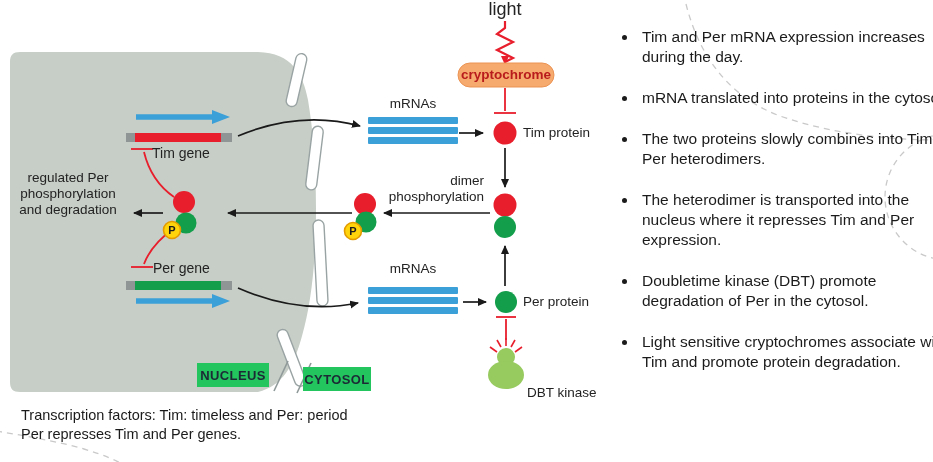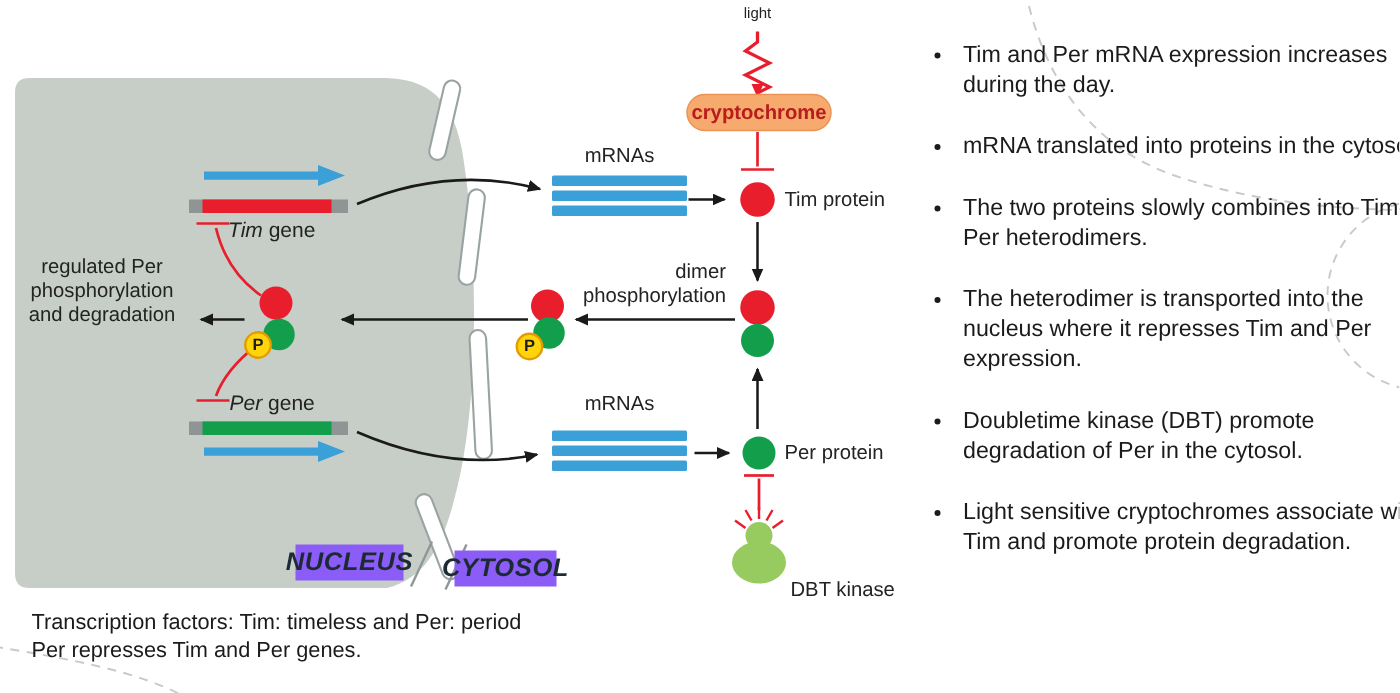--- a/index.html
+++ b/index.html
@@ -1,27 +1,27 @@
 <!DOCTYPE html>
 <html><head>
 <meta charset="utf-8">
 <style>
   html,body{margin:0;padding:0;background:#ffffff;}
   .stage{position:relative;width:933px;height:462px;background:#ffffff;overflow:hidden;
          font-family:"Liberation Sans", sans-serif;color:#1d1d1d;}
   .stage svg{position:absolute;left:0;top:0;}
   .lbl{position:absolute;font-size:13.5px;line-height:15.5px;color:#232323;white-space:nowrap;}
   .lbl.center{text-align:center;white-space:normal;}
-  .zone{position:absolute;background:#8b5cf6;color:#1c2a36;font-weight:bold;font-size:17px;
-        letter-spacing:.4px;display:flex;align-items:center;justify-content:center;font-style:italic;}
+  .zone{position:absolute;background:#22c55e;color:#1c2a36;font-weight:bold;font-size:13px;
+        letter-spacing:.4px;display:flex;align-items:center;justify-content:center;}
   .pill-text{position:absolute;left:458px;top:67px;width:96px;text-align:center;
              font-size:13.5px;font-weight:600;color:#b91c1c;}
   .p-letter{position:absolute;width:18px;text-align:center;font-size:11px;font-weight:bold;color:#1d1d1d;}
   .gene-label{position:absolute;font-size:14px;color:#232323;white-space:nowrap;}
-  .gene-label .it{font-style:italic;}
+  .gene-label .it{}
   .bullets{position:absolute;left:616px;top:27px;width:316px;margin:0;padding:0 0 0 22px;
            font-size:15.5px;line-height:20px;color:#1b1b1b;}
   .bullets li{margin:0 0 21px 0;padding-left:4px;}
   .caption{position:absolute;left:21px;top:406px;font-size:14.5px;line-height:19px;color:#1b1b1b;}
 </style>
 </head>
 <body>
 
 <div class="stage">
 
@@ -132,21 +132,21 @@
       <circle cx="186" cy="223" r="10.5" fill="#129e4b"></circle>
       <circle cx="172" cy="230" r="8.5" fill="#ffd40a" stroke="#e39b00" stroke-width="1.6"></circle>
     </g>
 
     <g fill="#97ca5f">
       <circle cx="506" cy="357" r="9"></circle>
       <ellipse cx="506" cy="375" rx="18" ry="14"></ellipse>
     </g>
   </svg>
 
-  <div class="lbl center" style="left:483px;top:2px;width:44px;font-size:10px;">light</div>
+  <div class="lbl center" style="left:483px;top:2px;width:44px;font-size:18px;">light</div>
 
   <div class="pill-text">cryptochrome</div>
 
   <div class="lbl center" style="left:368px;top:96px;width:90px;">mRNAs</div>
   <div class="lbl center" style="left:368px;top:261px;width:90px;">mRNAs</div>
 
   <div class="lbl" style="left:523px;top:125px;">Tim protein</div>
   <div class="lbl" style="left:523px;top:294px;">Per protein</div>
 
 

